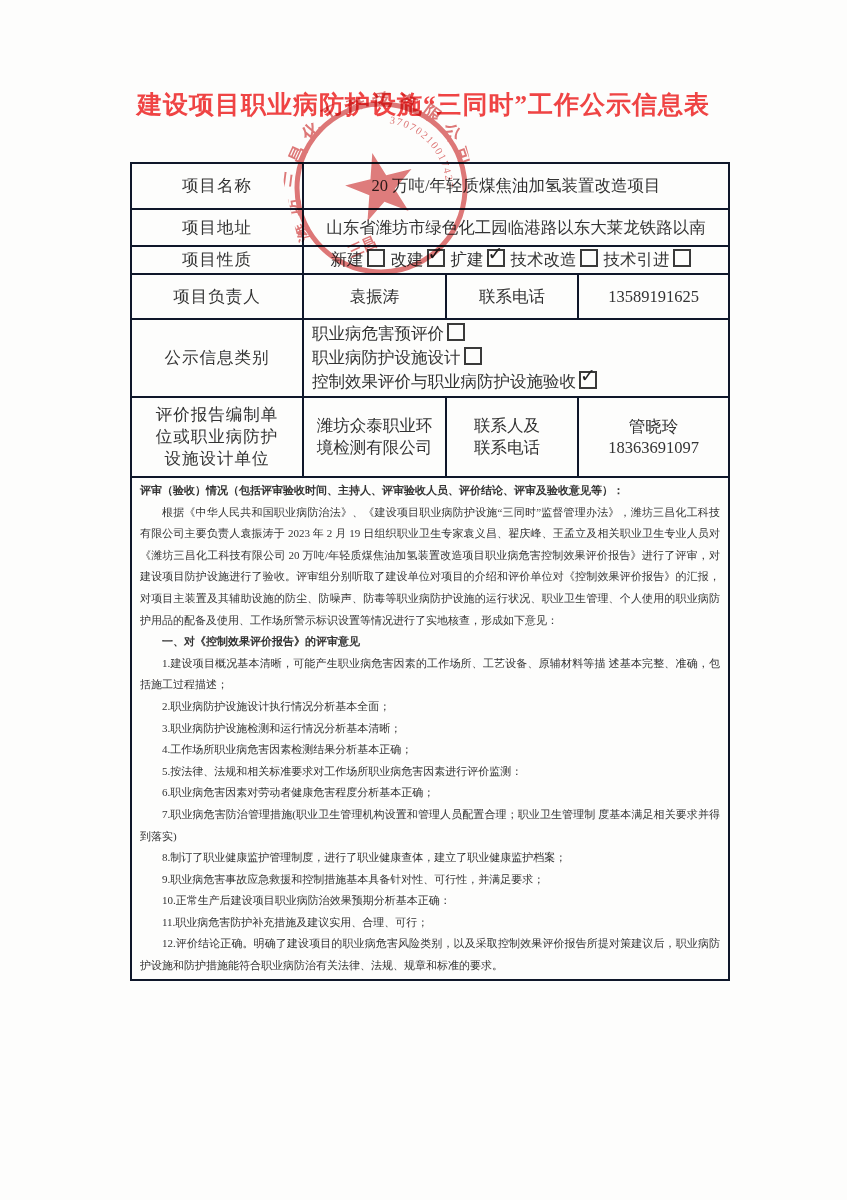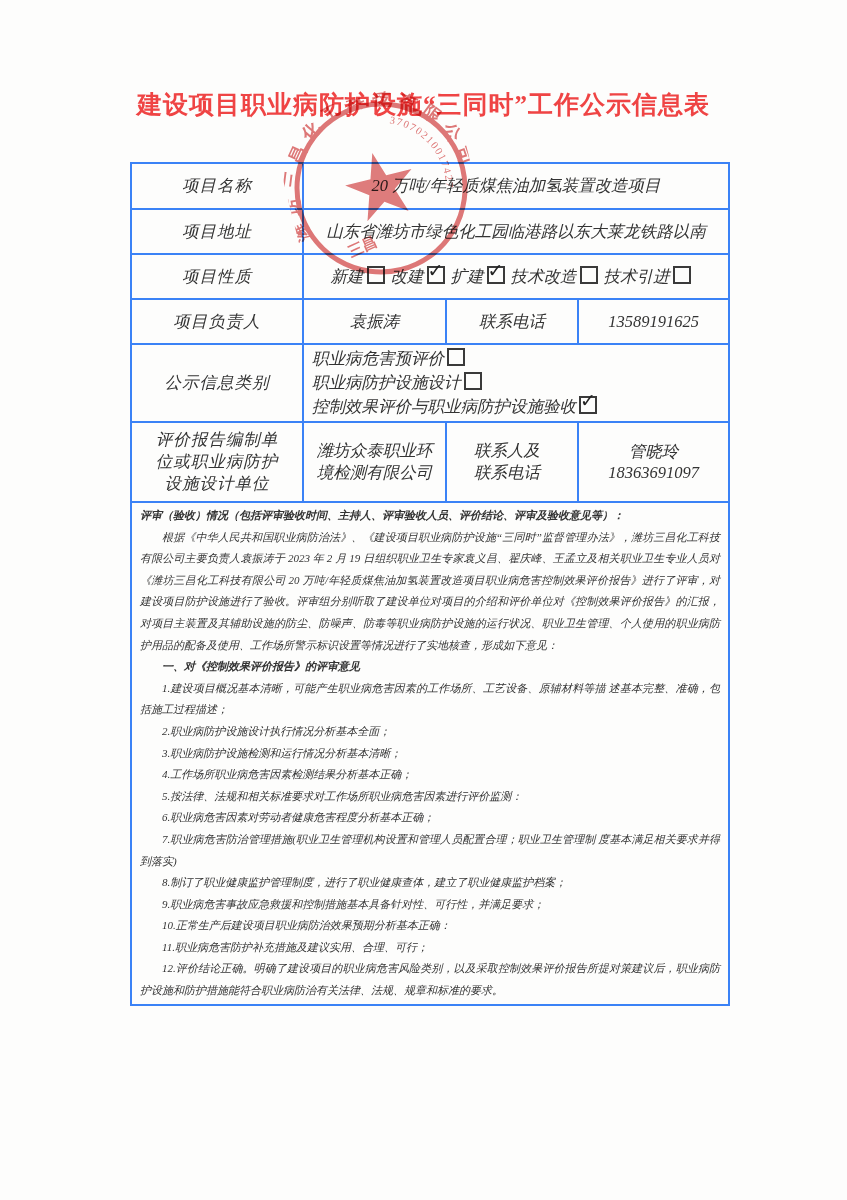--- a/index.html
+++ b/index.html
@@ -13,29 +13,28 @@
     position:absolute;left:0;top:88px;width:847px;
     text-align:center;font-size:25px;font-weight:bold;
     letter-spacing:1px;color:#ef4444;
   }
   .doc-table-wrap{position:absolute;left:130px;top:162px;width:598px;}
   table.doc{
     border-collapse:collapse;table-layout:fixed;width:598px;
     font-size:16.5px;color:#333;
   }
   table.doc td{
-    border:2px solid #3b82f6;
+    border:2px solid #0f172a;
     padding:2px 8px;
     vertical-align:middle;
-    font-style:italic;
   }
   col.c1{width:172px;} col.c2{width:143px;} col.c3{width:132px;} col.c4{width:151px;}
   td.lbl{text-align:center;letter-spacing:1px;}
   td.val-center{text-align:center;}
-  tr.r1{height:46px;} tr.r2{height:45px;margin-left:8px;} tr.r3{height:45px;} tr.r4{height:45px;}
+  tr.r1{height:46px;} tr.r2{height:37px;margin-left:8px;} tr.r3{height:28px;} tr.r4{height:45px;}
   tr.r5{height:72px;} tr.r6{height:68px;}
   .cat-lines{line-height:24px;text-align:left;}
   .cb{
     display:inline-block;width:14px;height:14px;border:2px solid #3a3a3a;
     vertical-align:-2px;margin-left:3px;position:relative;background:transparent;
   }
   .cb.checked::after{
     content:"✓";position:absolute;left:-1px;top:-7px;
     font-family:"DejaVu Sans",sans-serif;
     font-size:19px;font-weight:bold;color:#222;line-height:1;

